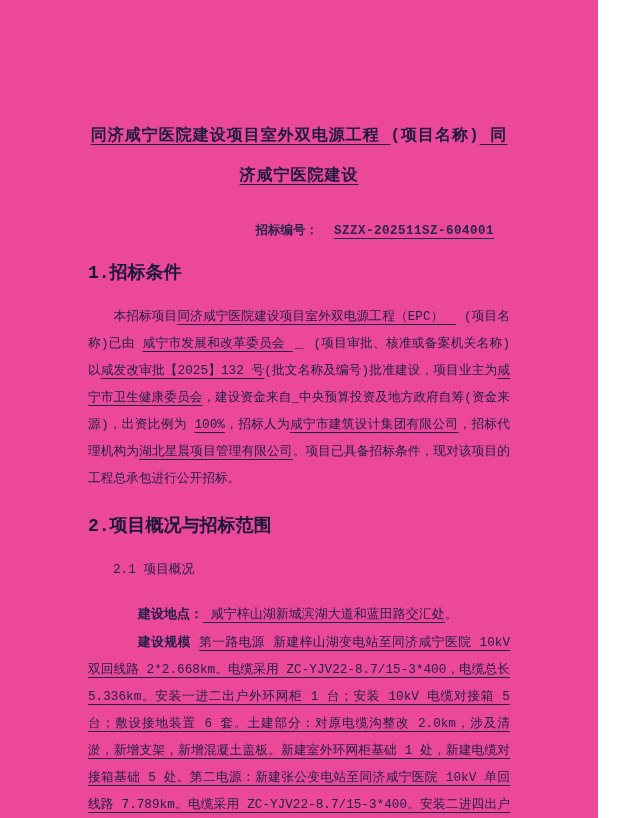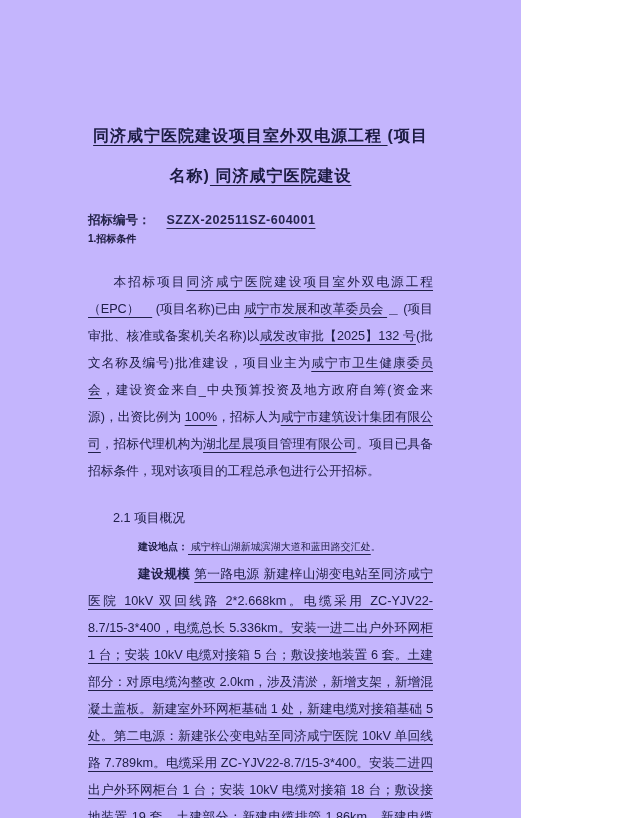--- a/index.html
+++ b/index.html
@@ -1,47 +1,47 @@
 <!DOCTYPE html>
 <html lang="zh"><head>
 <meta charset="utf-8">
 <style>
   html,body{margin:0;padding:0;background:#ffffff;}
   .page{
-    width:521px;height:818px;box-sizing:border-box;
+    width:598px;height:818px;box-sizing:border-box;
     padding:116px 88px 0 88px;
-    background:#c4b5fd;
+    background:#ec4899;
     color:#20204a;
-    font-family:Liberation Sans, sans-serif;
+    font-family:Liberation Mono, monospace;
     overflow:hidden;
   }
   .u{text-decoration:underline;text-underline-offset:4px;text-decoration-thickness:1px;}
   .b{font-weight:700;}
   .title-line{
     font-size:16px;font-weight:700;text-align:center;
     line-height:40px;letter-spacing:1px;color:#1b1b42;
   }
   .bidno{
-    text-align:left;font-size:12.5px;margin-top:16px;
+    text-align:right;font-size:12.5px;margin-top:26px;
     font-weight:700;color:#26264e;
   }
   .bidno .num{padding:0 16px;letter-spacing:0.5px;}
   .h-sec{
-    font-size:10px;font-weight:700;color:#17173a;
+    font-size:18px;font-weight:700;margin-top:24px;color:#17173a;
     line-height:20px;
   }
   .para{
     font-size:12.7px;line-height:27px;text-align:justify;
     text-indent:2em;margin-top:20px;
   }
   .h-sub{
     font-size:12.7px;margin-top:20px;padding-left:25px;line-height:27px;
   }
   .line-loc{
-    font-size:10px;line-height:27px;padding-left:50px;margin-top:1px;
+    font-size:13px;line-height:27px;padding-left:50px;margin-top:18px;
     white-space:nowrap;
   }
   .para-scale{
     font-size:12.7px;line-height:27px;text-align:justify;
     text-indent:50px;margin-top:1px;
   }
 </style>
 </head>
 <body>
 
@@ -50,20 +50,21 @@
   <div class="title-line"><span class="u">同济咸宁医院建设项目室外双电源工程 </span><span>(项目名称)</span><span class="u"> 同济咸宁医院建设</span></div>
 
   <div class="bidno">
     <span>招标编号：</span><span class="u num">SZZX-202511SZ-604001</span>
   </div>
 
   <div class="h-sec">1.招标条件</div>
 
   <div class="para"><span>本招标项目</span><span class="u">同济咸宁医院建设项目室外双电源工程（EPC）　</span><span> (项目名称)已由 </span><span class="u">咸宁市发展和改革委员会 </span><span> ＿ (项目审批、核准或备案机关名称)以</span><span class="u">咸发改审批【2025】132 号</span><span>(批文名称及编号)批准建设，项目业主为</span><span class="u">咸宁市卫生健康委员会</span><span>，建设资金来自_中央预算投资及地方政府自筹(资金来源)，出资比例为 </span><span class="u">100%</span><span>，招标人为</span><span class="u">咸宁市建筑设计集团有限公司</span><span>，招标代理机构为</span><span class="u">湖北星晨项目管理有限公司</span><span>。项目已具备招标条件，现对该项目的工程总承包进行公开招标。</span></div>
 
+  <div class="h-sec">2.项目概况与招标范围</div>
 
   <div class="h-sub">2.1 项目概况</div>
 
   <div class="line-loc"><span class="b">建设地点：</span><span class="u"> 咸宁梓山湖新城滨湖大道和蓝田路交汇处</span><span>。</span></div>
 
   <div class="para-scale"><span class="b">建设规模 </span><span class="u">第一路电源 新建梓山湖变电站至同济咸宁医院 10kV 双回线路 2*2.668km。电缆采用 ZC-YJV22-8.7/15-3*400，电缆总长 5.336km。安装一进二出户外环网柜 1 台；安装 10kV 电缆对接箱 5 台；敷设接地装置 6 套。土建部分：对原电缆沟整改 2.0km，涉及清淤，新增支架，新增混凝土盖板。新建室外环网柜基础 1 处，新建电缆对接箱基础 5 处。第二电源：新建张公变电站至同济咸宁医院 10kV 单回线路 7.789km。电缆采用 ZC-YJV22-8.7/15-3*400。安装二进四出户外环网柜台 1 台；安装 10kV 电缆对接箱 18 台；敷设接地装置 19 套。土建部分：新建电缆排管 1.86km，新建电缆拖管 0.2km 新建电缆井 19 座，整改电缆排管清淤 2.5km。整改电缆沟 2.3km，涉及清淤，新增支架，新增混凝土盖板。新建室外环网柜基础 1 处，新建电缆对接箱基础 18 处 </span></div>
 
 </div>
 
 </body></html>

